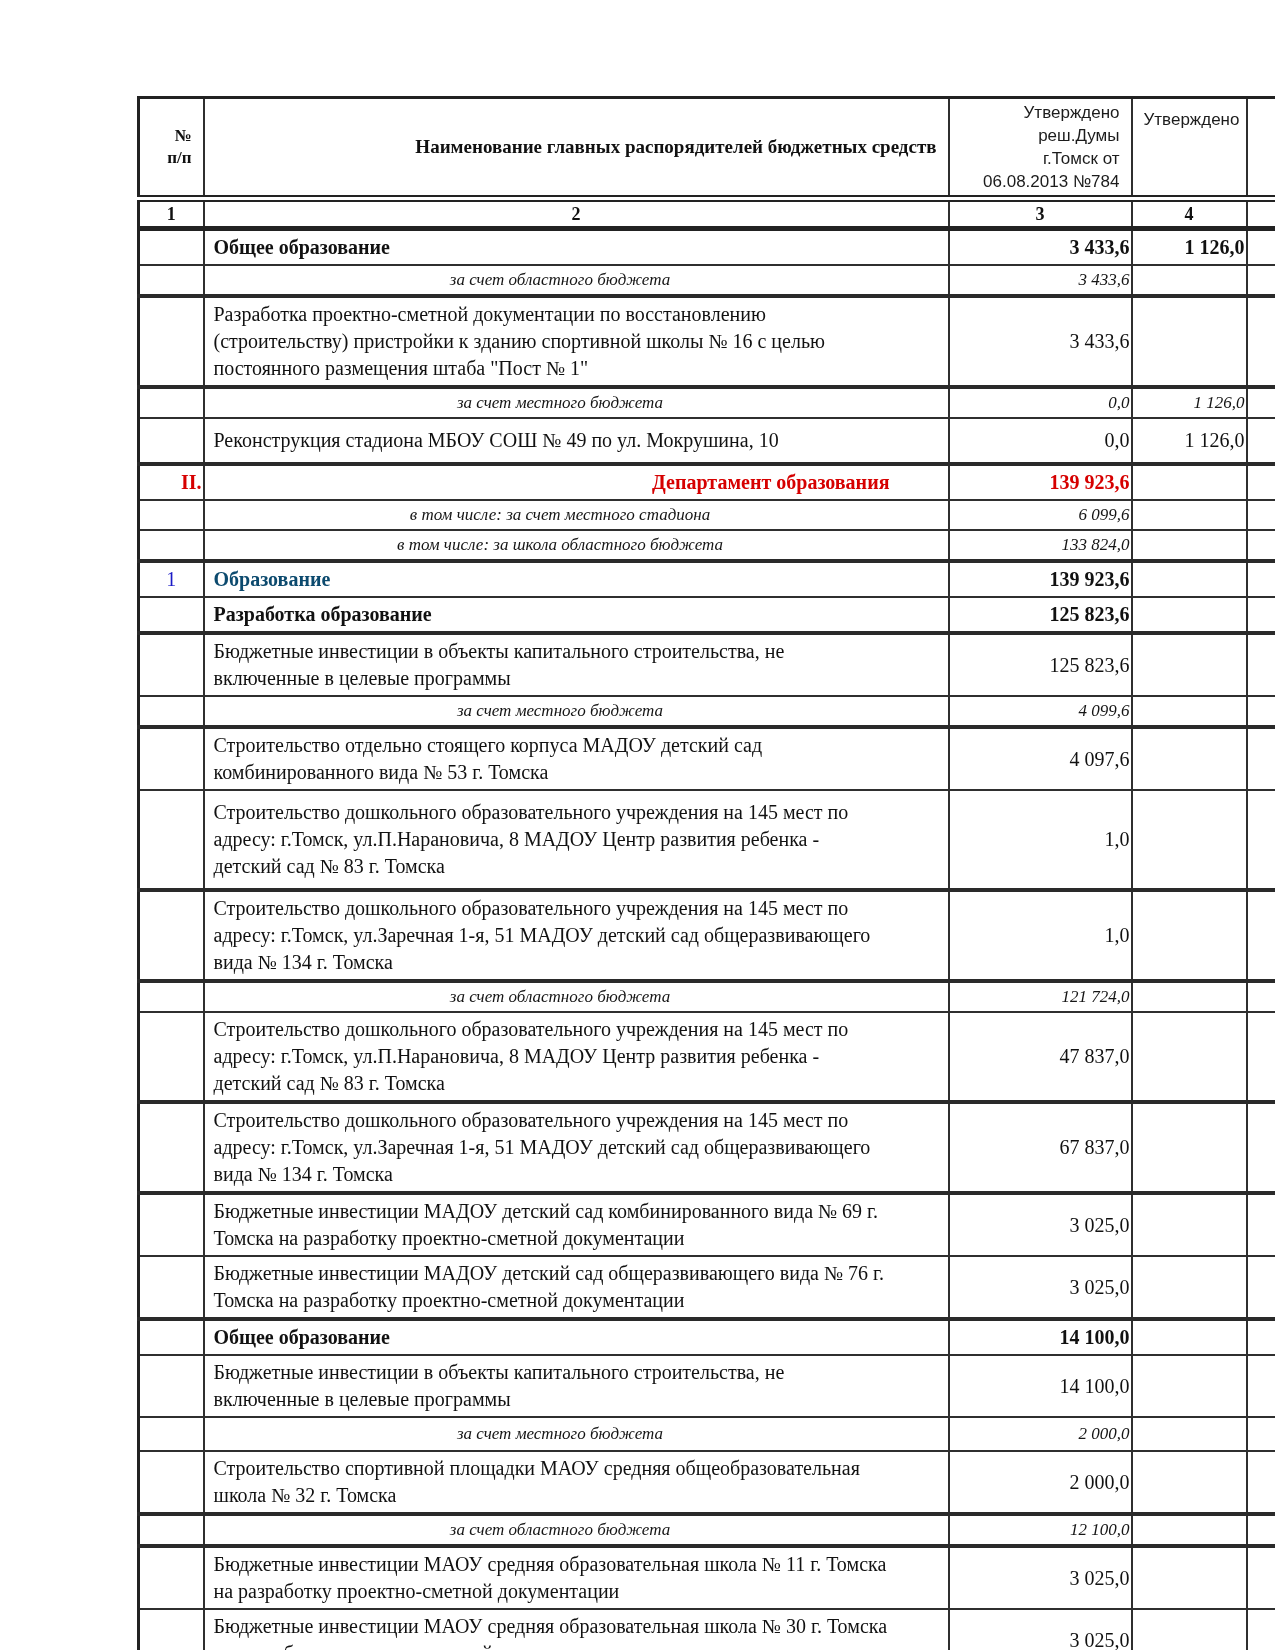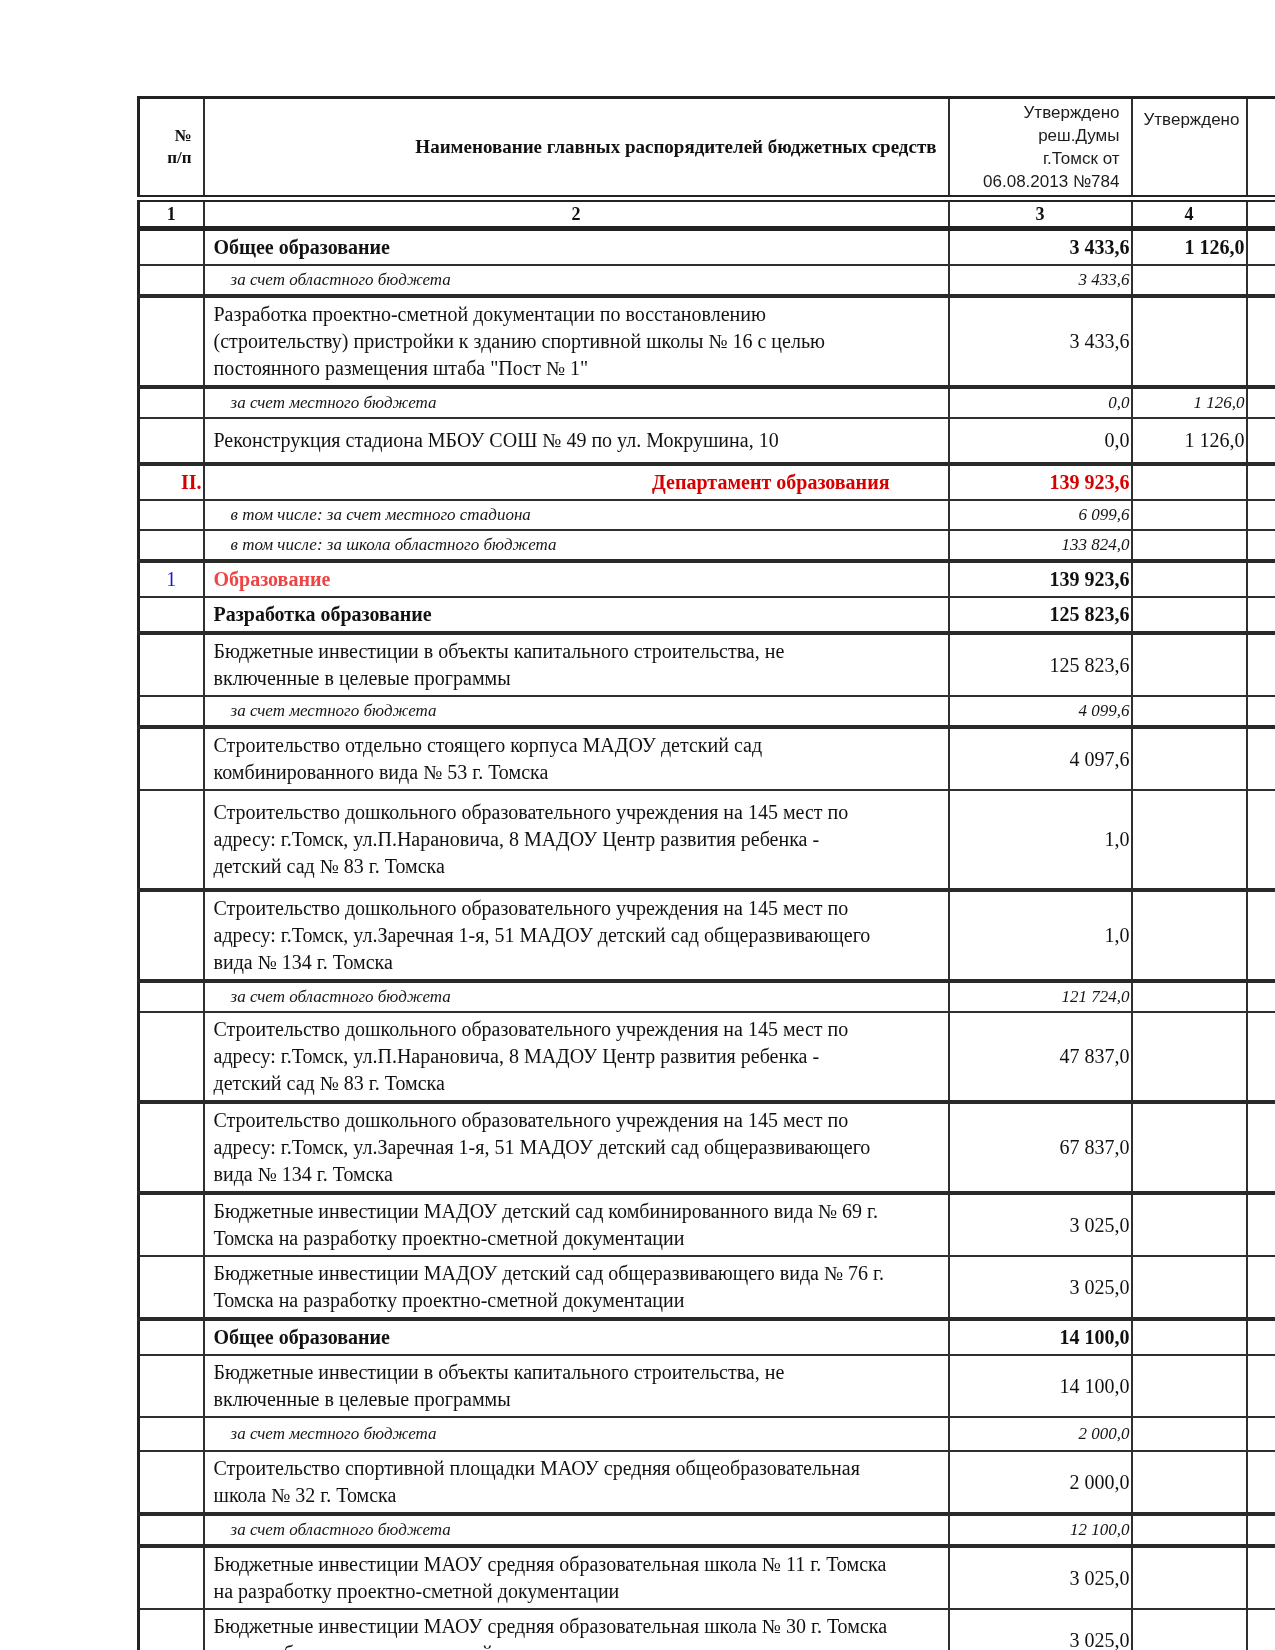--- a/index.html
+++ b/index.html
@@ -35,24 +35,24 @@
   
   tbody td{
     font-family:"Liberation Serif",serif;font-size:20px;color:#111;
     vertical-align:middle;
   }
   td.numc{text-align:center;}
   td.name{text-align:left;padding:3px 58px 3px 9px;line-height:27px;}
   td.val{text-align:right;white-space:nowrap;}
   tr.r-bold td{font-weight:bold;}
   tr.r-italic td{font-style:italic;font-size:17px;color:#151515;}
-  tr.r-italic td.name{padding-left:26px;line-height:22px;}
+  tr.r-italic td.name{padding-left:26px;line-height:22px;text-align:center;}
   tr.r-red td{color:#d60000;font-weight:bold;text-align:right;}
   tr.r-blue td.numc{color:#1a1ac6;}
-  tr.r-blue td.name{color:#ef4444;font-weight:bold;}
+  tr.r-blue td.name{color:#0c4a6e;font-weight:bold;}
   tr.r-blue td.val{color:#111;font-weight:bold;}
   tr.tk td{border-top:4px solid #2a2a2a;}
 </style>
 </head>
 <body>
 
 <div class="page">
   <table class="budget">
     <colgroup>
       <col style="width:65px">

